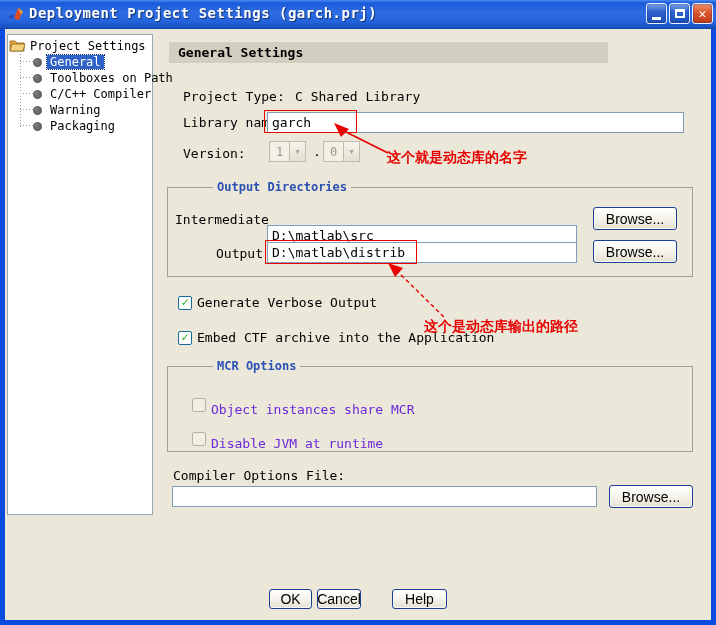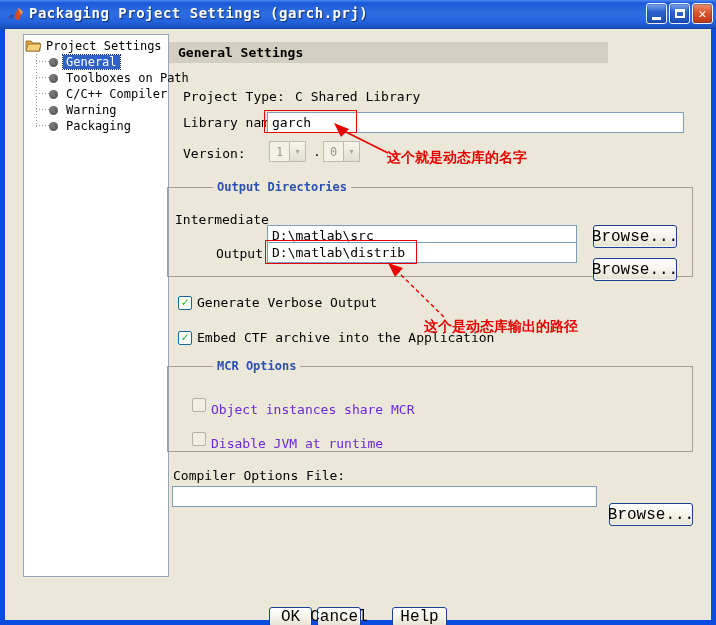--- a/index.html
+++ b/index.html
@@ -32,21 +32,21 @@
   .minbar{display:block;width:9px;height:3px;background:#fff;margin-top:10px;}
   .maxbox{display:block;width:10px;height:9px;border:2px solid #fff;border-top-width:3px;}
   .closeglyph{color:#fff;font-size:13px;font-weight:bold;line-height:1;}
   
   .content{
     position:absolute;left:5px;top:29px;width:706px;height:591px;
     background:#ebe8da;
   }
   
   .tree{
-    position:absolute;left:18px;top:5px;width:146px;height:543px;
+    position:absolute;left:2px;top:5px;width:146px;height:481px;
     background:#fff;border:1px solid #94a6b8;font-size:12px;text-decoration:underline;
   }
   .tree-root{position:absolute;left:1px;top:3px;height:15px;display:flex;align-items:center;white-space:nowrap;}
   .tree-root .t{margin-left:4px;}
   .vline{position:absolute;left:12px;top:16px;width:1px;height:76px;
     background-image:repeating-linear-gradient(180deg,#9a9a9a 0 1px,transparent 1px 3px);}
   .hline{position:absolute;left:12px;width:13px;height:1px;
     background-image:repeating-linear-gradient(90deg,#9a9a9a 0 1px,transparent 1px 3px);}
   .tree-item{position:absolute;left:25px;height:14px;display:flex;align-items:center;white-space:nowrap;cursor:default;}
   .bullet{width:9px;height:9px;border-radius:50%;background:radial-gradient(circle at 35% 35%,#7d7d7d,#4c4c4c);margin-right:5px;flex:0 0 auto;}
@@ -63,22 +63,22 @@
   .val{position:absolute;font-size:13px;color:#000;white-space:nowrap;}
   .field{
     position:absolute;background:#fff;border:1px solid #7f9db9;
     font-family:"DejaVu Sans Mono","Liberation Mono",monospace;
     font-size:13px;padding:1px 4px;color:#000;outline:none;
   }
   .btn{
     position:absolute;border-radius:3px;border:1px solid #1c3f94;
     background:linear-gradient(180deg,#ffffff 0%,#f4f2e8 55%,#e4e1d0 100%);
     box-shadow:inset 0 1px 0 #fff, inset 0 0 0 1px #f6f8fb;
-    font-family:Liberation Mono, monospace;
-    font-size:16px;display:flex;align-items:center;justify-content:center;cursor:default;white-space:nowrap;margin-top:18px;
+    font-family:Liberation Sans, sans-serif;
+    font-size:14px;display:flex;align-items:center;justify-content:center;cursor:default;white-space:nowrap;
   }
   .groupbox{position:absolute;border:1px solid #a3a093;}
   .grouptitle{
     position:absolute;background:#ebe8da;color:#2b50b4;font-weight:bold;
     font-size:12px;padding:0 4px;white-space:nowrap;margin-left:33px;
   }
   .combo{
     position:absolute;width:37px;height:21px;border:1px solid #c0bcab;
     background:#f3f1e5;display:flex;align-items:center;
   }
@@ -111,21 +111,21 @@
 <div class="win">
 
   <div class="titlebar">
     <span class="title-icon">
       <svg width="17" height="17" viewBox="0 0 17 17">
         <polygon points="1,11 5,8 8,10 4,13" fill="#2b50b4"></polygon>
         <polygon points="8,10 11,2 14,9 12,14 8,13" fill="#e2491c"></polygon>
         <polygon points="11,2 14,9 16,6 13,3" fill="#f29b3c"></polygon>
       </svg>
     </span>
-    <span class="title-text">Packaging Project Settings (garch.prj)</span>
+    <span class="title-text">Deployment Project Settings (garch.prj)</span>
     <span class="winbtns">
       <span class="wbtn">
           <span class="minbar"></span>
         </span>
       <span class="wbtn">
           <span class="maxbox"></span>
         </span>
       <span class="wbtn close">
           <span class="closeglyph">✕</span>
         </span>

